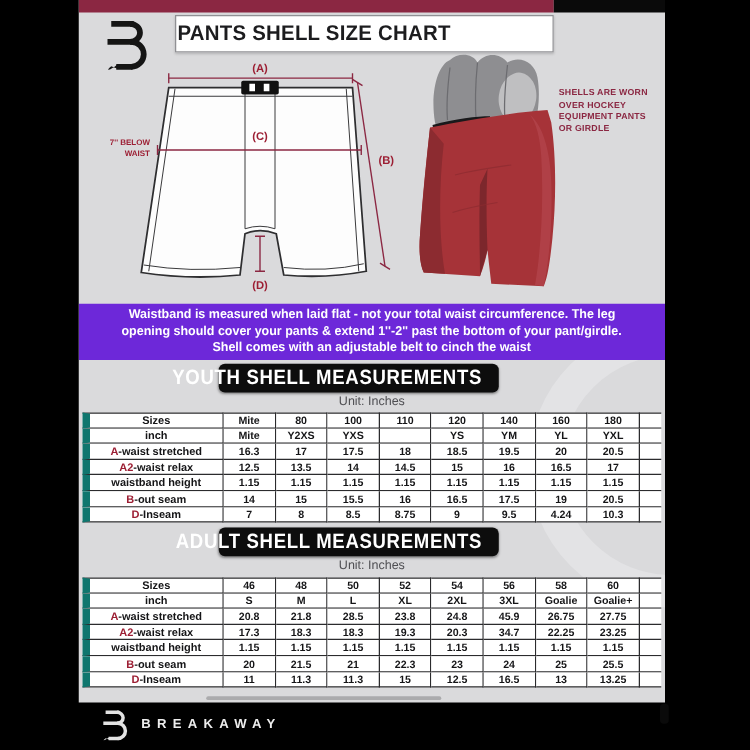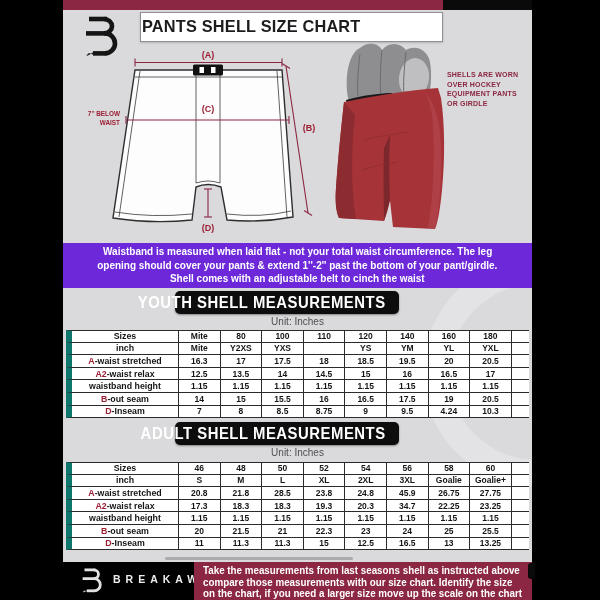--- a/index.html
+++ b/index.html
@@ -352,19 +352,14 @@
         <path d="M21,8 a8 7.2 0 0 1 0 14.4"></path>
         <path d="M3,22.4 H25"></path>
         <path d="M22,22.4 a10 10 0 0 1 0 20"></path>
         <path d="M10,42.4 H23"></path>
       </g>
       <path d="M11,40.5 C4,46 1,46 6,42 L11,44 Z" fill="#e2e2e2"></path>
     </svg>
     <span class="brand">BREAKAWAY</span>
   </div>
 
-  <div class="footer-box">
-    <div>Take the measurements from last seasons shell as instructed above</div>
-    <div>compare those measurements  with our size chart. Identify the size</div>
-    <div>on the chart, if you need a larger size move up the scale on the chart</div>
-  </div>
   <div class="pin"></div>
 </div>
 
 </body></html>

